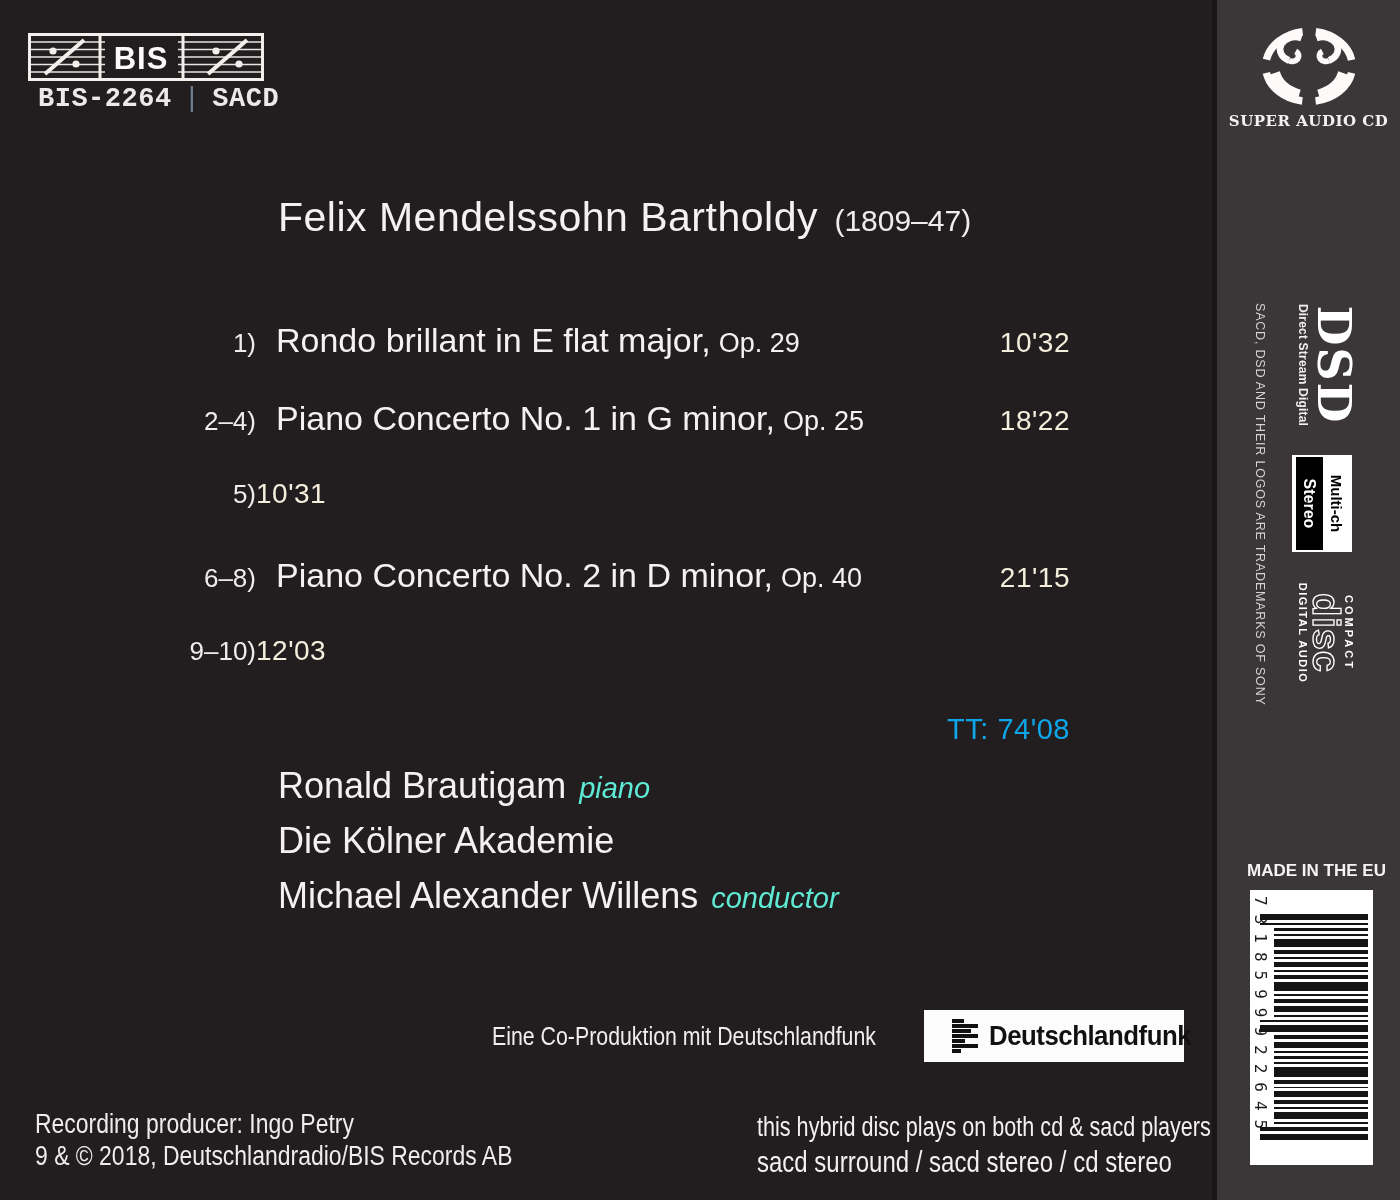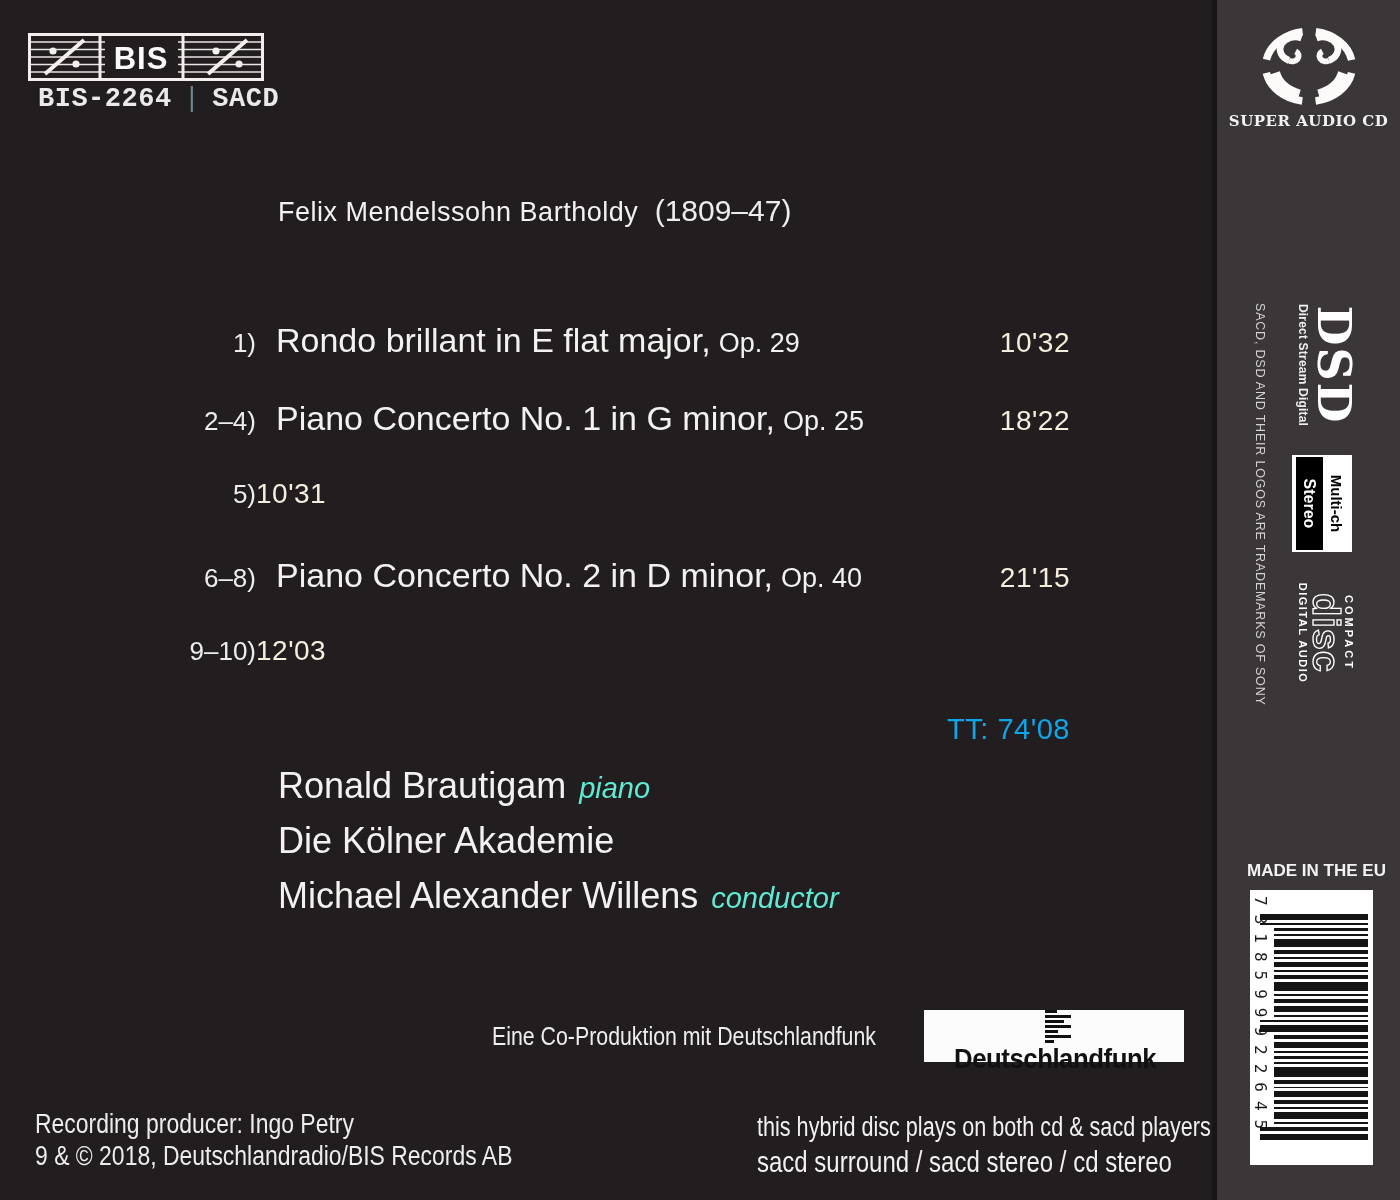--- a/index.html
+++ b/index.html
@@ -11,41 +11,41 @@
   }
   .abs{position:absolute;}
 
   
   .bis-logo{left:28px;top:33px;width:236px;height:65px;}
   .catalog-line{left:38px;top:84px;font-size:27px;font-weight:bold;letter-spacing:.5px;color:#eceae9;font-family:Liberation Mono, monospace;}
   .catalog-line .sep{color:#6f8296;font-weight:normal;margin:0 12px;}
 
   
   .album-title{left:278px;top:194px;white-space:nowrap;}
-  .album-title .composer{font-size:27px;letter-spacing:.5px;color:#f4f2f1;}
+  .album-title .composer{font-size:41px;letter-spacing:.5px;color:#f4f2f1;}
   .album-title .dates{font-size:30px;margin-left:12px;color:#efedec;}
 
   
   .tracks{left:160px;top:0;width:910px;}
   .track-row{position:absolute;left:0;width:910px;display:flex;align-items:baseline;}
   .track-row .no{width:96px;text-align:right;font-size:26px;flex:0 0 auto;color:#eeecec;}
   .track-row .ttl{margin-left:20px;font-size:34px;flex:1 1 auto;white-space:nowrap;color:#f4f2f0;}
   .track-row .op{font-size:27px;margin-left:8px;}
   .track-row .time{flex:0 0 auto;text-align:right;font-size:28px;color:#f5eedd;letter-spacing:.5px;}
   .total-time{left:160px;top:713px;width:910px;text-align:right;font-size:29px;color:#0ea5e9;letter-spacing:.5px;}
 
   
   .performers{left:278px;top:762px;}
   .performer-line{line-height:48px;white-space:nowrap;}
   .performer-line .nm{font-size:36px;color:#f4f2f1;}
   .performer-line .rl{font-size:29px;font-style:italic;margin-left:13px;color:#5eead4;}
 
   
   .coprod-text{left:492px;top:1021px;font-size:26px;color:#f0eeed;transform:scaleX(.82);transform-origin:left top;white-space:nowrap;}
-  .dlf-box{left:924px;top:1010px;width:260px;height:52px;background:#fcfcfc;display:flex;align-items:center;padding-left:8px;box-sizing:border-box;flex-direction:column;}
+  .dlf-box{left:924px;top:1010px;width:260px;height:52px;background:#fcfcfc;display:flex;align-items:center;padding-left:28px;box-sizing:border-box;}
   .dlf-icon{width:27px;display:flex;flex-direction:column;gap:1.6px;}
   .dlf-icon i{display:block;height:3.4px;background:#111;}
   .dlf-label{margin-left:11px;font-size:28px;font-weight:bold;color:#111;letter-spacing:-.5px;transform:scaleX(.92);transform-origin:left center;white-space:nowrap;}
 
   
   .credits{left:35px;top:1108px;font-size:27px;line-height:32px;color:#efedec;transform:scaleX(.85);transform-origin:left top;white-space:nowrap;}
   .hybrid{left:660px;top:1112px;width:485px;text-align:center;transform:scaleX(.8);transform-origin:right top;color:#f3f1ef;}
   .hybrid .l1{font-size:27px;white-space:nowrap;}
   .hybrid .l2{font-size:30px;margin-top:2px;white-space:nowrap;}
 

